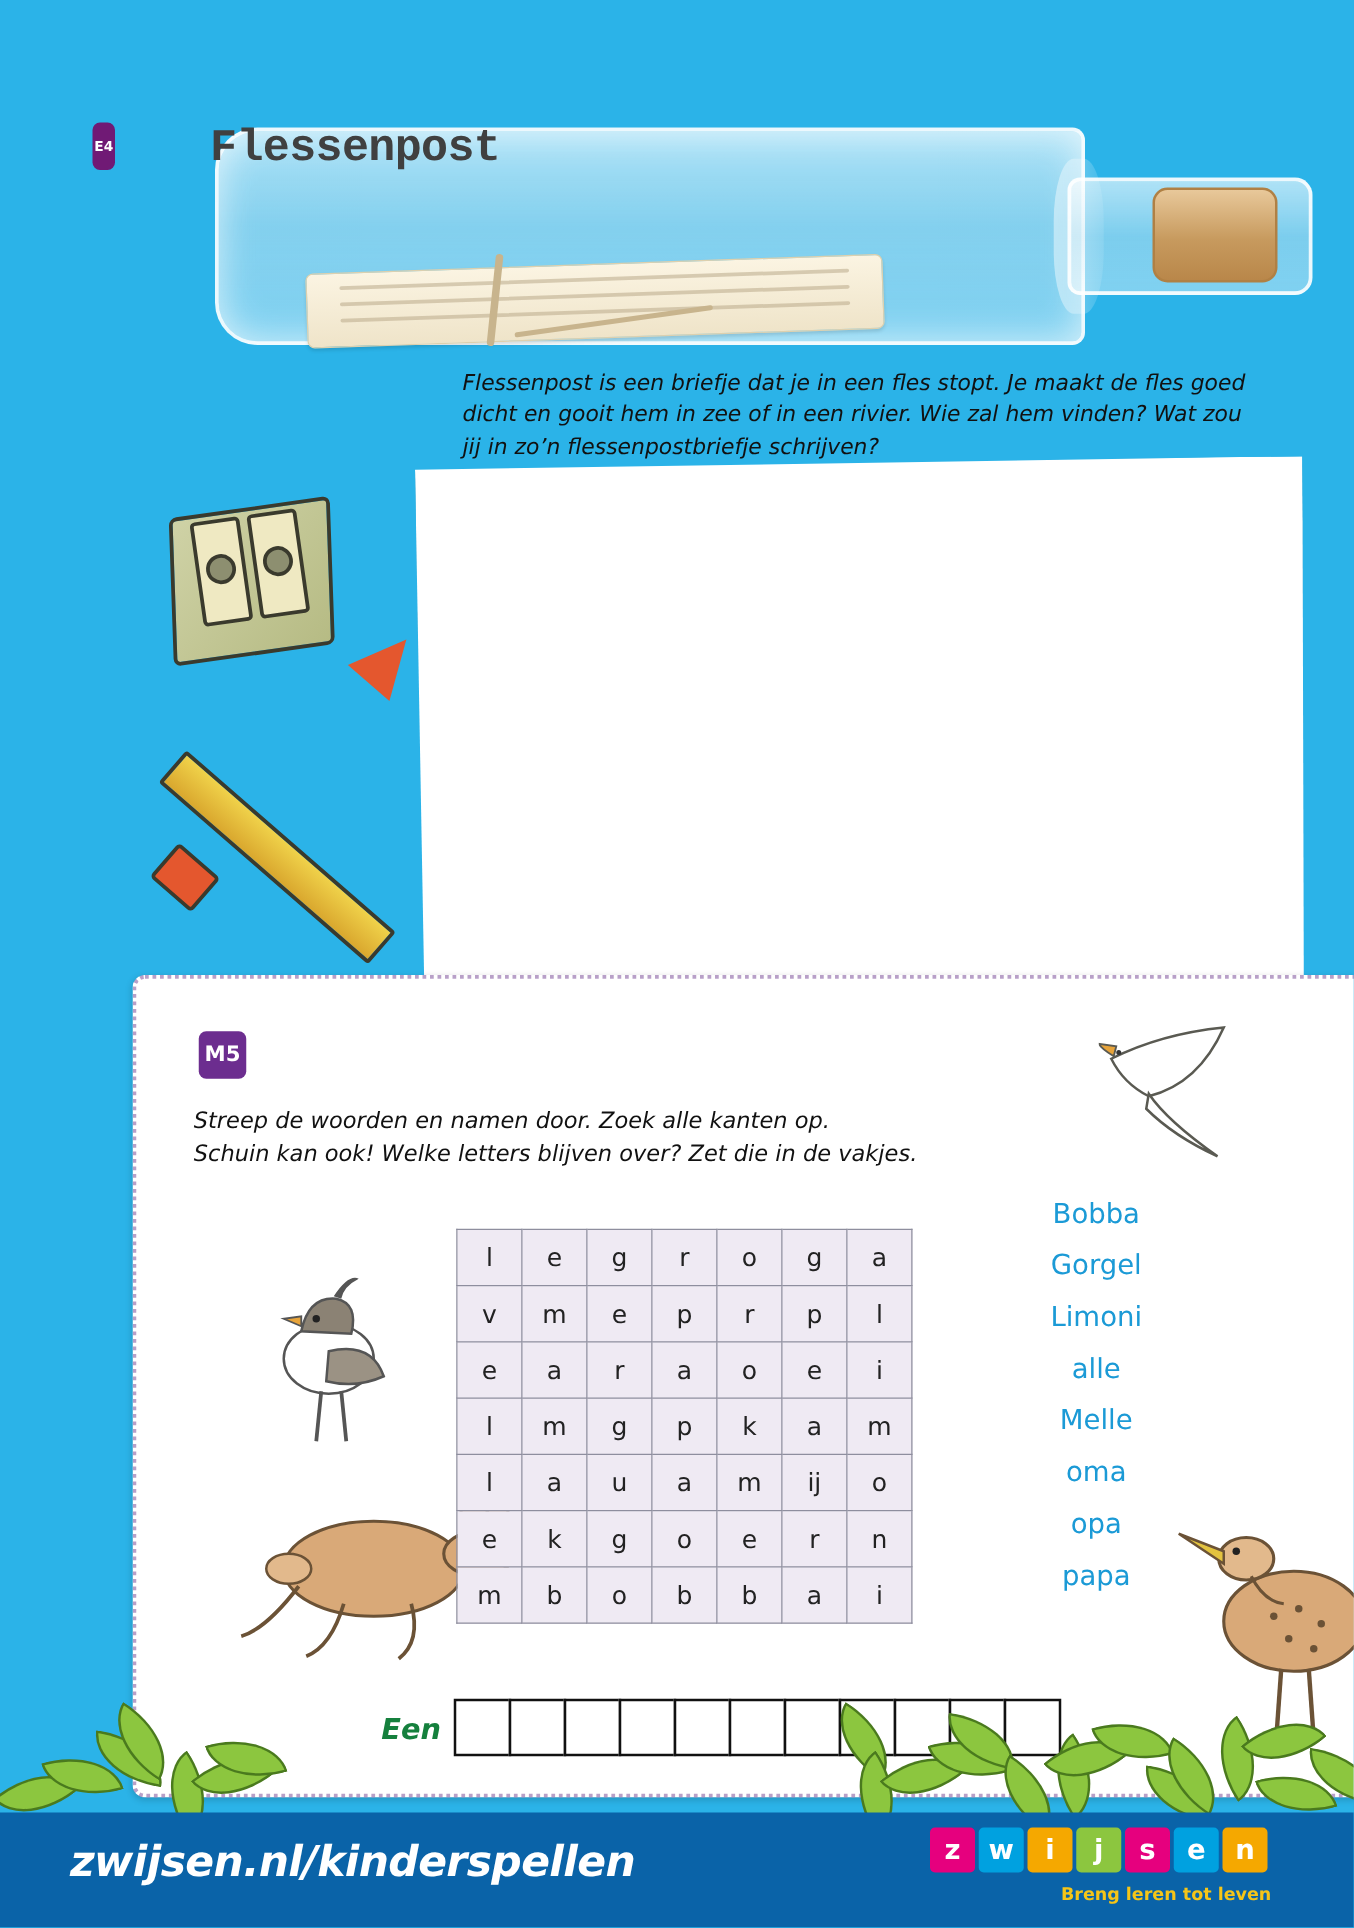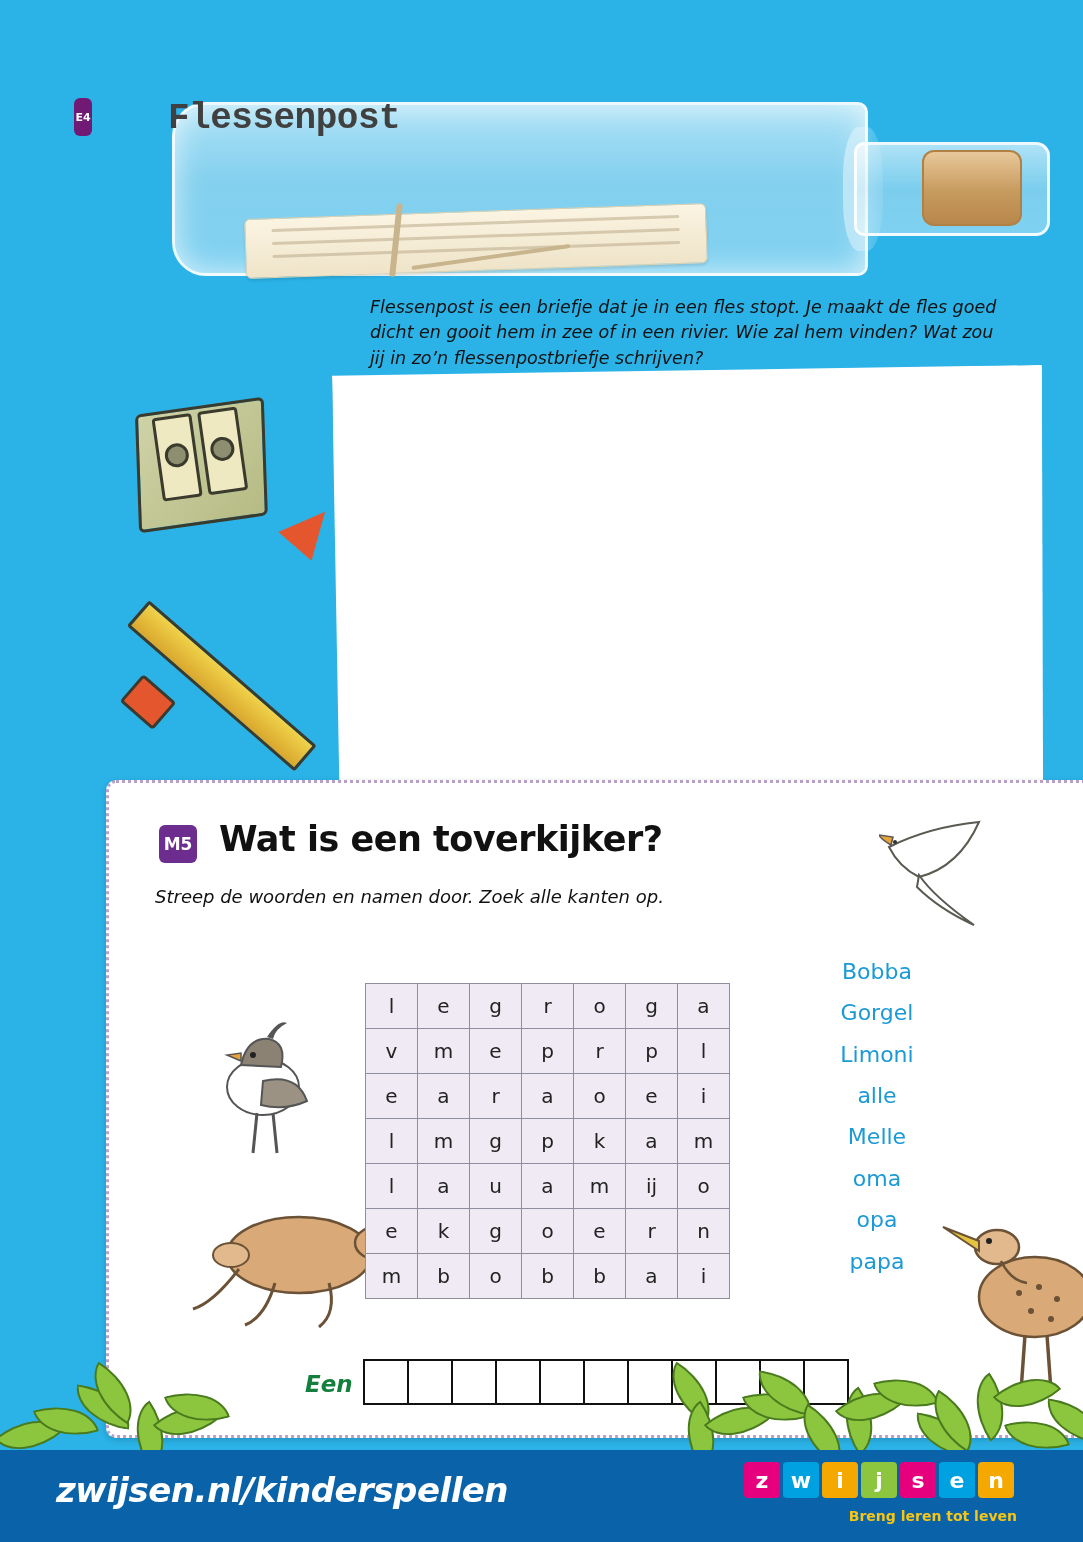--- a/index.html
+++ b/index.html
@@ -236,23 +236,23 @@
 </div>
 
 <div class="pencil">
   <div class="pencil-shaft"></div>
   <div class="pencil-tip"></div>
   <div class="pencil-eraser"></div>
 </div>
 
 <div class="card">
   <div class="badge-m5">M5</div>
-  <div class="title-m5">Wat is een toverkijker?</div>
   <div class="instructions">
     <div>Streep de woorden en namen door. Zoek alle kanten op.</div>
+    <div>Schuin kan ook! Welke letters blijven over? Zet die in de vakjes.</div>
   </div>
 
   <svg class="bird-fly" viewBox="0 0 110 115">
     <path d="M10 30 Q50 10 100 5 Q80 50 40 60 Q20 50 10 30 Z" fill="#fff" stroke="#5a5a52" stroke-width="2"></path>
     <path d="M40 58 Q55 80 95 108 Q60 92 38 70 Z" fill="#fff" stroke="#5a5a52" stroke-width="2"></path>
     <path d="M12 28 Q2 22 0 18 L14 20 Z" fill="#e8a43a" stroke="#5a5a52" stroke-width="1.5"></path>
     <circle cx="16" cy="25" r="2" fill="#333"></circle>
   </svg>
 
   <svg class="lapwing" viewBox="0 0 130 160">

